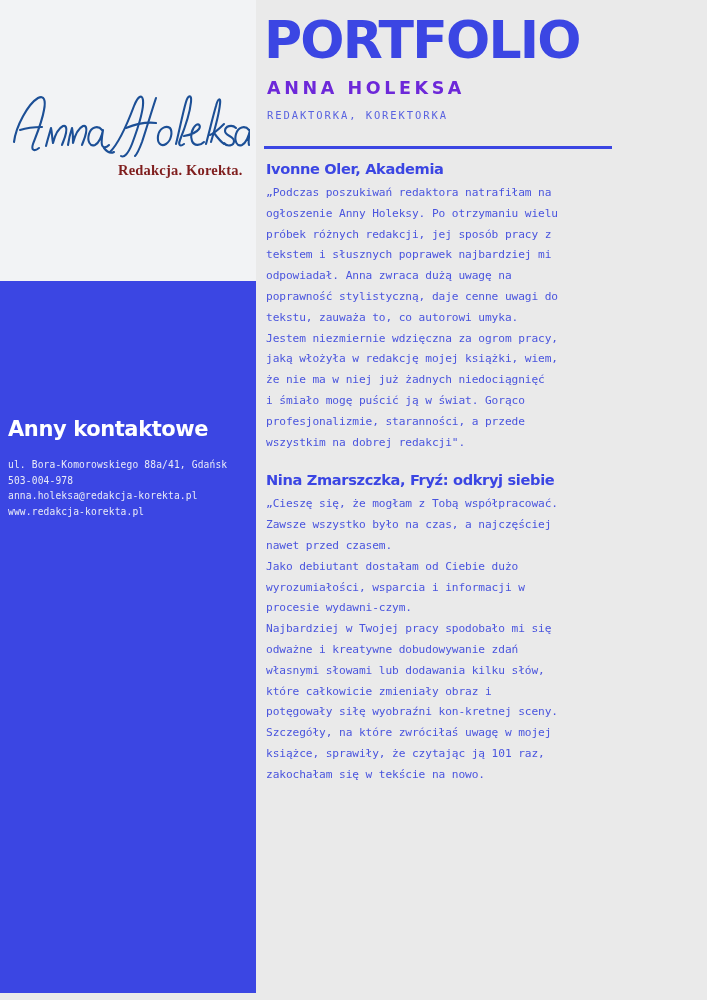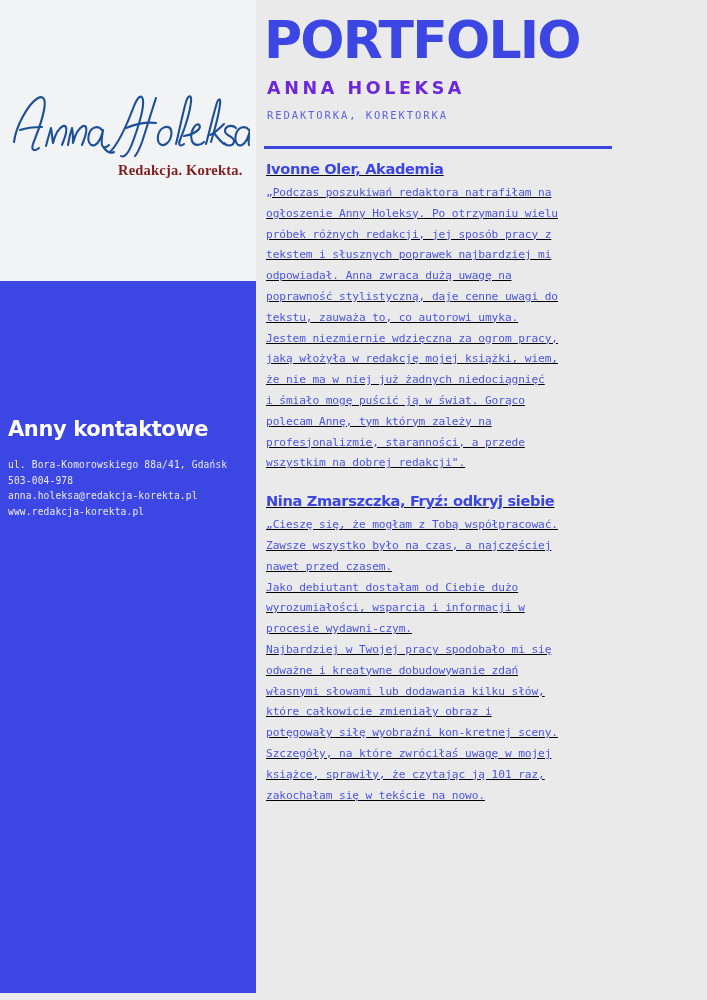--- a/index.html
+++ b/index.html
@@ -149,21 +149,21 @@
     background: #3b46e3;
   }
 
   .testimonials {
     position: absolute;
     left: 10px;
     top: 160px;
     width: 400px;
   }
 
-  .t-block { margin-bottom: 18px; text-decoration: underline; }
+  .t-block { margin-bottom: 18px; }
 
   .t-heading {
     font-family: "DejaVu Sans", sans-serif;
     font-weight: bold;
     font-size: 14.6px;
     letter-spacing: -0.35px;
     color: #3b46e3;
     margin: 0 0 6px 0;
     white-space: nowrap;
   }
@@ -255,21 +255,20 @@
           <div>ogłoszenie Anny Holeksy. Po otrzymaniu wielu</div>
           <div>próbek różnych redakcji, jej sposób pracy z</div>
           <div>tekstem i słusznych poprawek najbardziej mi</div>
           <div>odpowiadał. Anna zwraca dużą uwagę na</div>
           <div>poprawność stylistyczną, daje cenne uwagi do</div>
           <div>tekstu, zauważa to, co autorowi umyka.</div>
           <div>Jestem niezmiernie wdzięczna za ogrom pracy,</div>
           <div>jaką włożyła w redakcję mojej książki, wiem,</div>
           <div>że nie ma w niej już żadnych niedociągnięć</div>
           <div>i śmiało mogę puścić ją w świat. Gorąco</div>
-          <div>polecam Annę, tym którym zależy na</div>
           <div>profesjonalizmie, staranności, a przede</div>
           <div>wszystkim na dobrej redakcji".</div>
         </div>
       </div>
 
       <div class="t-block">
         <div class="t-heading">Nina Zmarszczka, Fryź: odkryj siebie</div>
         <div class="t-body">
           <div>„Cieszę się, że mogłam z Tobą współpracować.</div>
           <div>Zawsze wszystko było na czas, a najczęściej</div>

